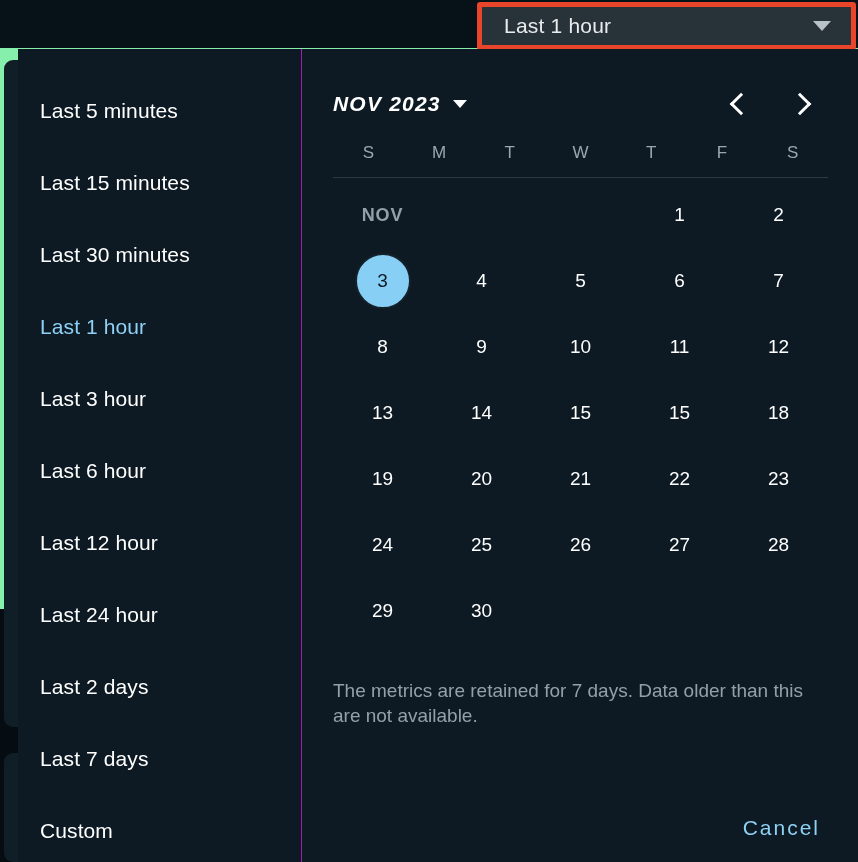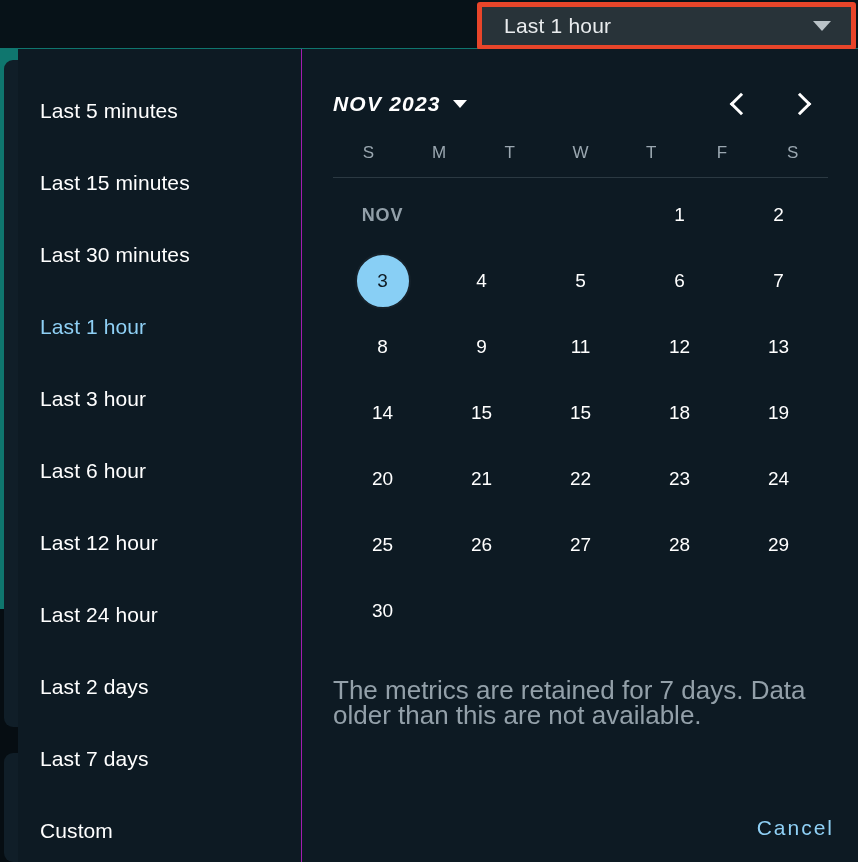--- a/index.html
+++ b/index.html
@@ -9,21 +9,21 @@
     height: 862px;
     background: #060d12;
     font-family: "Liberation Sans", sans-serif;
     overflow: hidden;
   }
 
   #app {
     position: relative;
     width: 858px;
     height: 609px;
-    background: #0f766e;
+    background: #86efac;
     padding-left: 8px;
   }
 
   
   .header-band {
     position: absolute;
     left: 0; top: 0;
     width: 858px; height: 48px;
     background: #071218;
   }
@@ -199,28 +199,28 @@
     display: flex;
     align-items: center;
     justify-content: center;
     color: #0f1b24;
     font-size: 19px;
   }
 
   .retention-note {
     margin-top: 34px;
     color: #93a0a9;
-    font-size: 26px;
+    font-size: 19px;
     line-height: 25px;
     max-width: 490px;
   }
 
   .cancel-btn {
     position: absolute;
-    right: 24px; bottom: 22px;
+    right: 38px; bottom: 22px;
     color: #8fd0f5;
     font-size: 21px;
     letter-spacing: 2px;
     background: none;
     border: none;
     cursor: pointer;
     font-family: "Liberation Sans", sans-serif;
   }
 </style>
 </head>
@@ -287,20 +287,21 @@
           <div class="day-cell">2</div>
           <div class="day-cell selected">
             <span class="day-num">3</span>
           </div>
           <div class="day-cell">4</div>
           <div class="day-cell">5</div>
           <div class="day-cell">6</div>
           <div class="day-cell">7</div>
           <div class="day-cell">8</div>
           <div class="day-cell">9</div>
+          <div class="day-cell">10</div>
           <div class="day-cell">11</div>
           <div class="day-cell">12</div>
           <div class="day-cell">13</div>
           <div class="day-cell">14</div>
           <div class="day-cell">15</div>
           <div class="day-cell">15</div>
           <div class="day-cell">18</div>
           <div class="day-cell">19</div>
           <div class="day-cell">20</div>
           <div class="day-cell">21</div>

